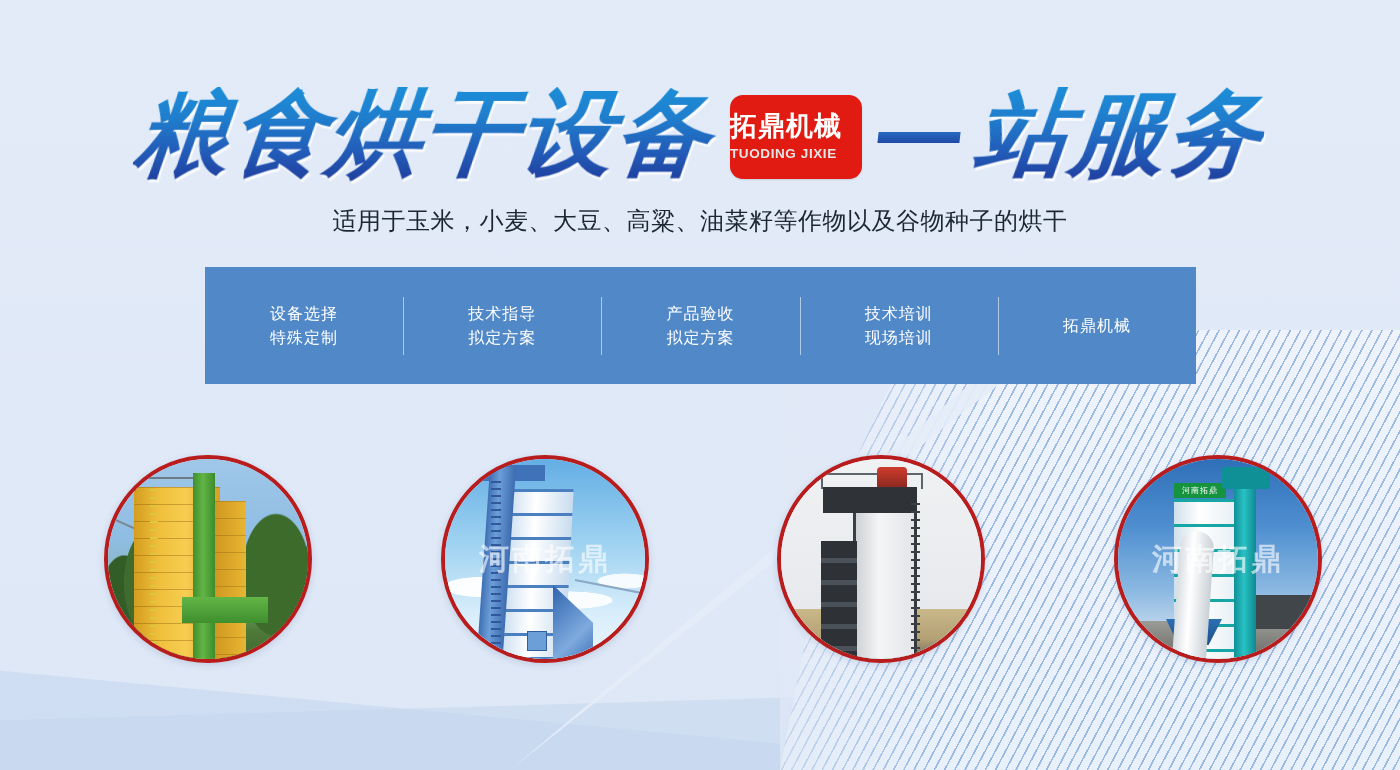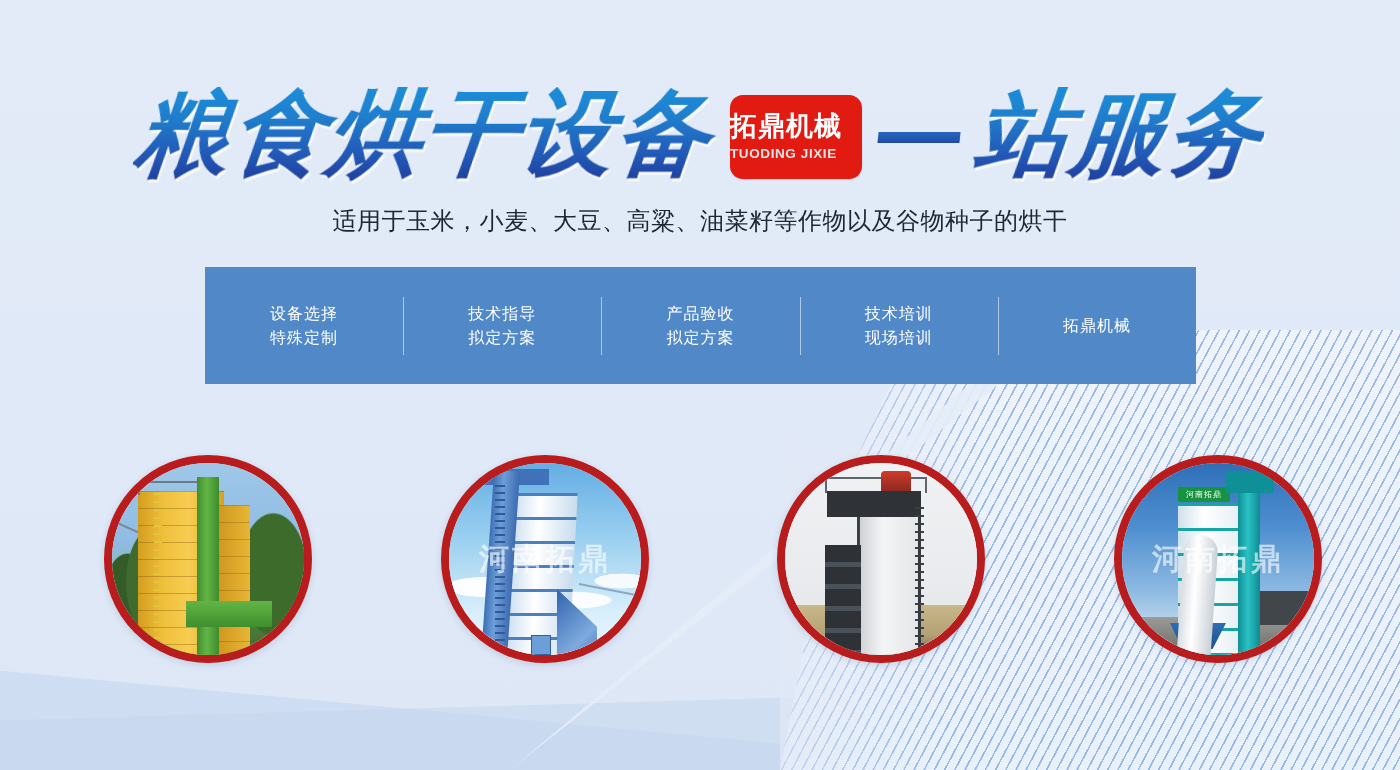--- a/index.html
+++ b/index.html
@@ -152,21 +152,21 @@
   .feature-line{ display:block; }
 
   
   .photos{
     position:absolute; top:455px; left:0; right:0; height:215px;
   }
   .photo{
     position:absolute;
     width:208px; height:208px;
     border-radius:50%;
-    border:8px solid #b91c1c;
+    border:4px solid #b91c1c;
     box-sizing:border-box;
     overflow:hidden;
     box-shadow:0 2px 7px rgba(40,70,120,.16);
   }
   .photo .scene{ position:absolute; inset:0; overflow:hidden; }
   .photo .wm{
     position:absolute; left:0; right:0; top:50%;
     transform:translateY(-50%);
     text-align:center;
     color:rgba(255,255,255,.62);

